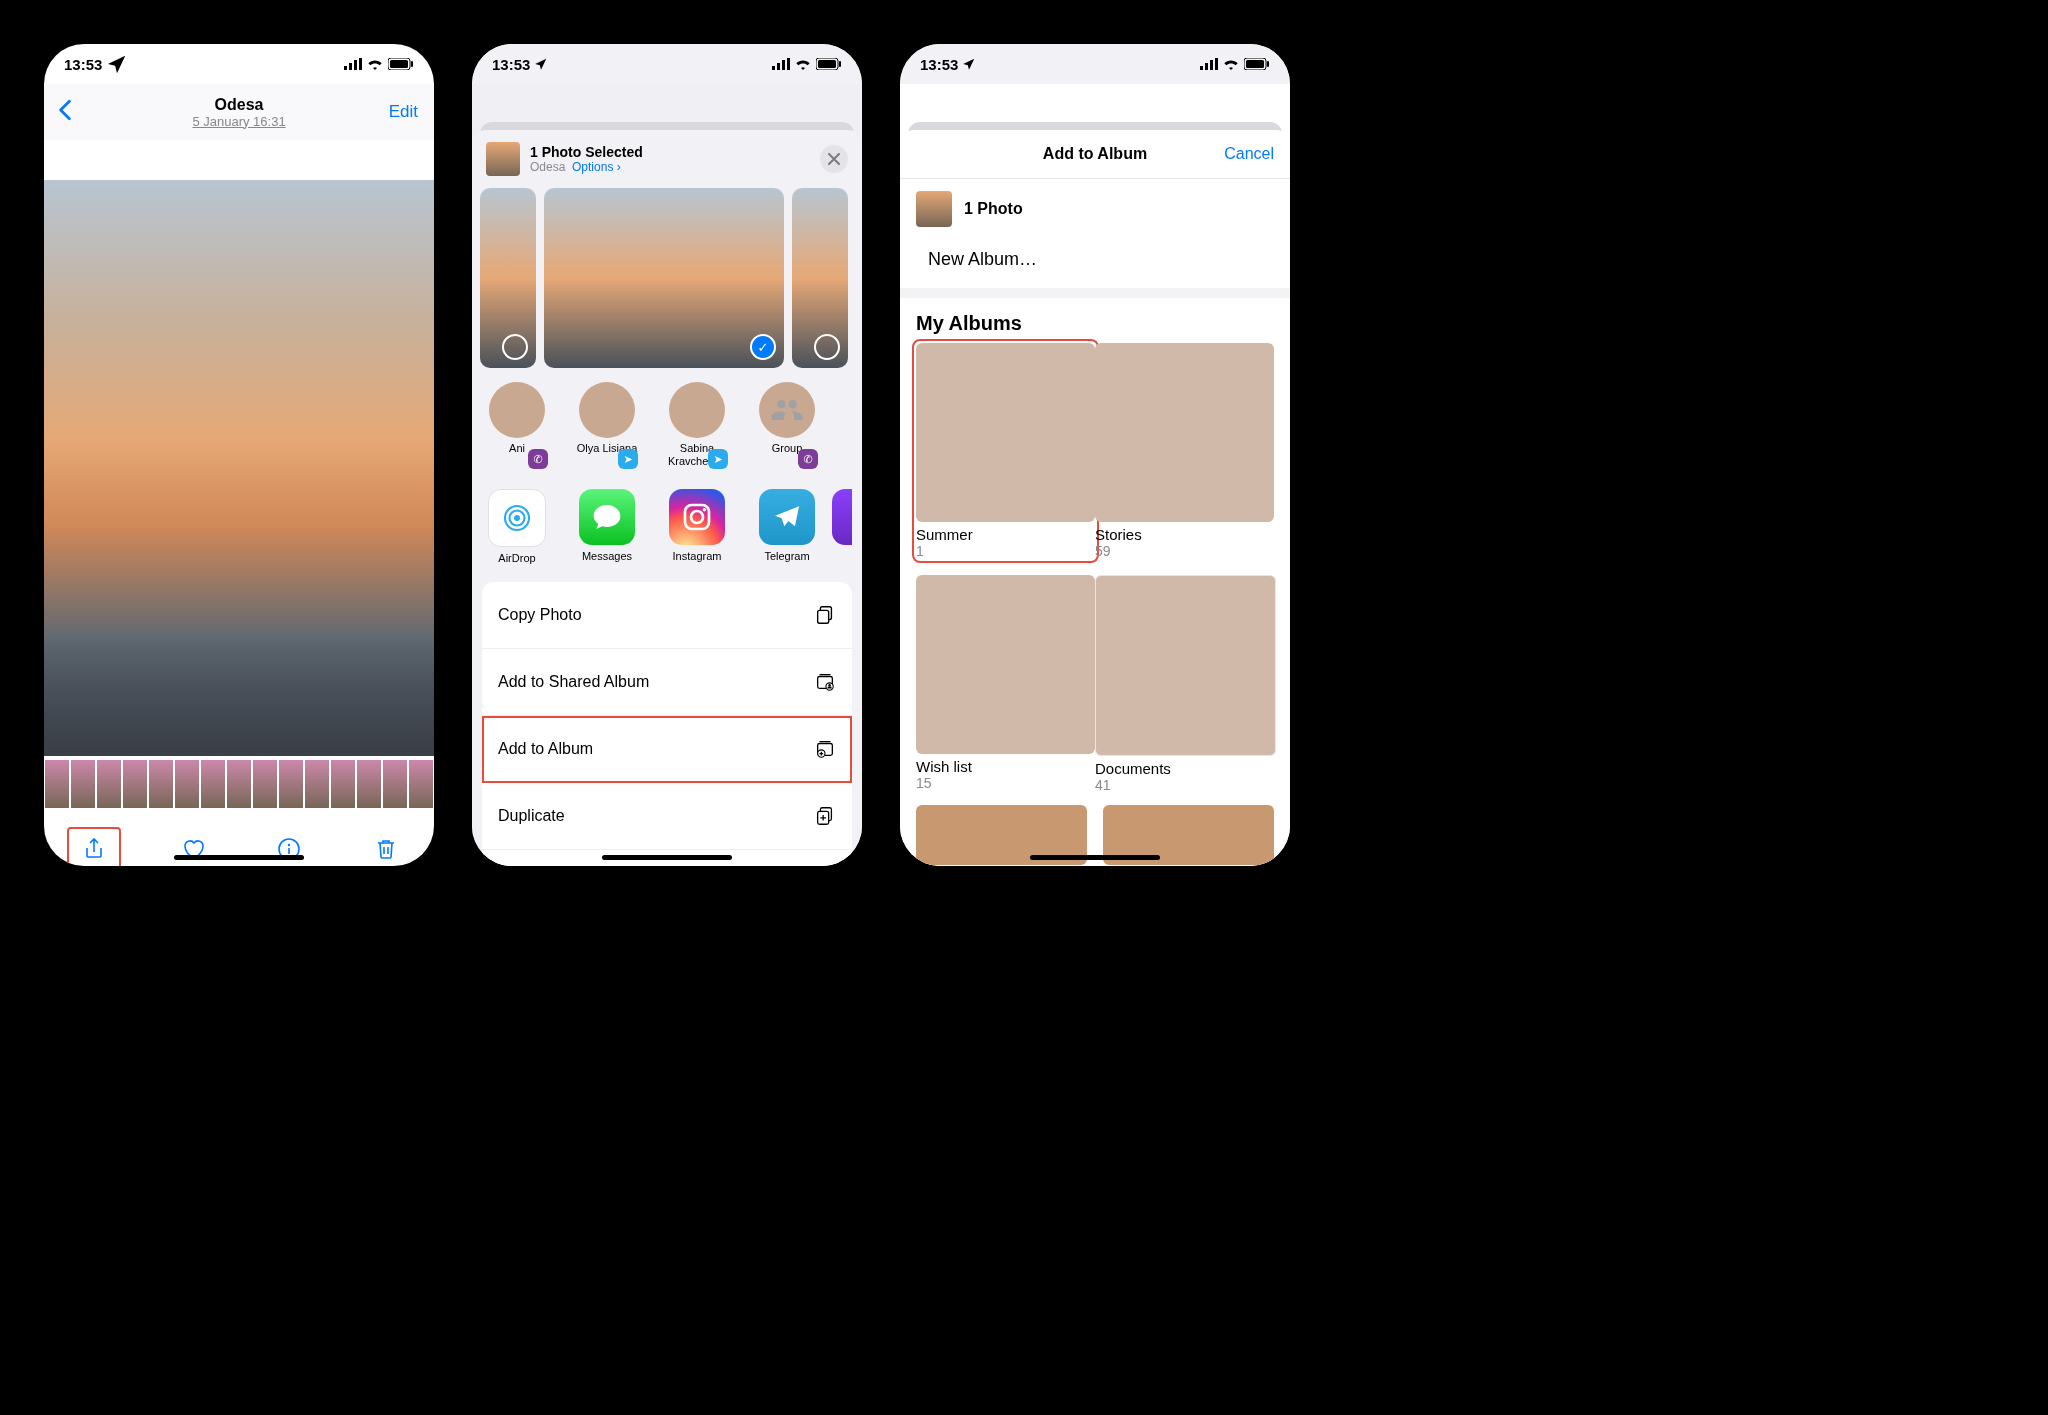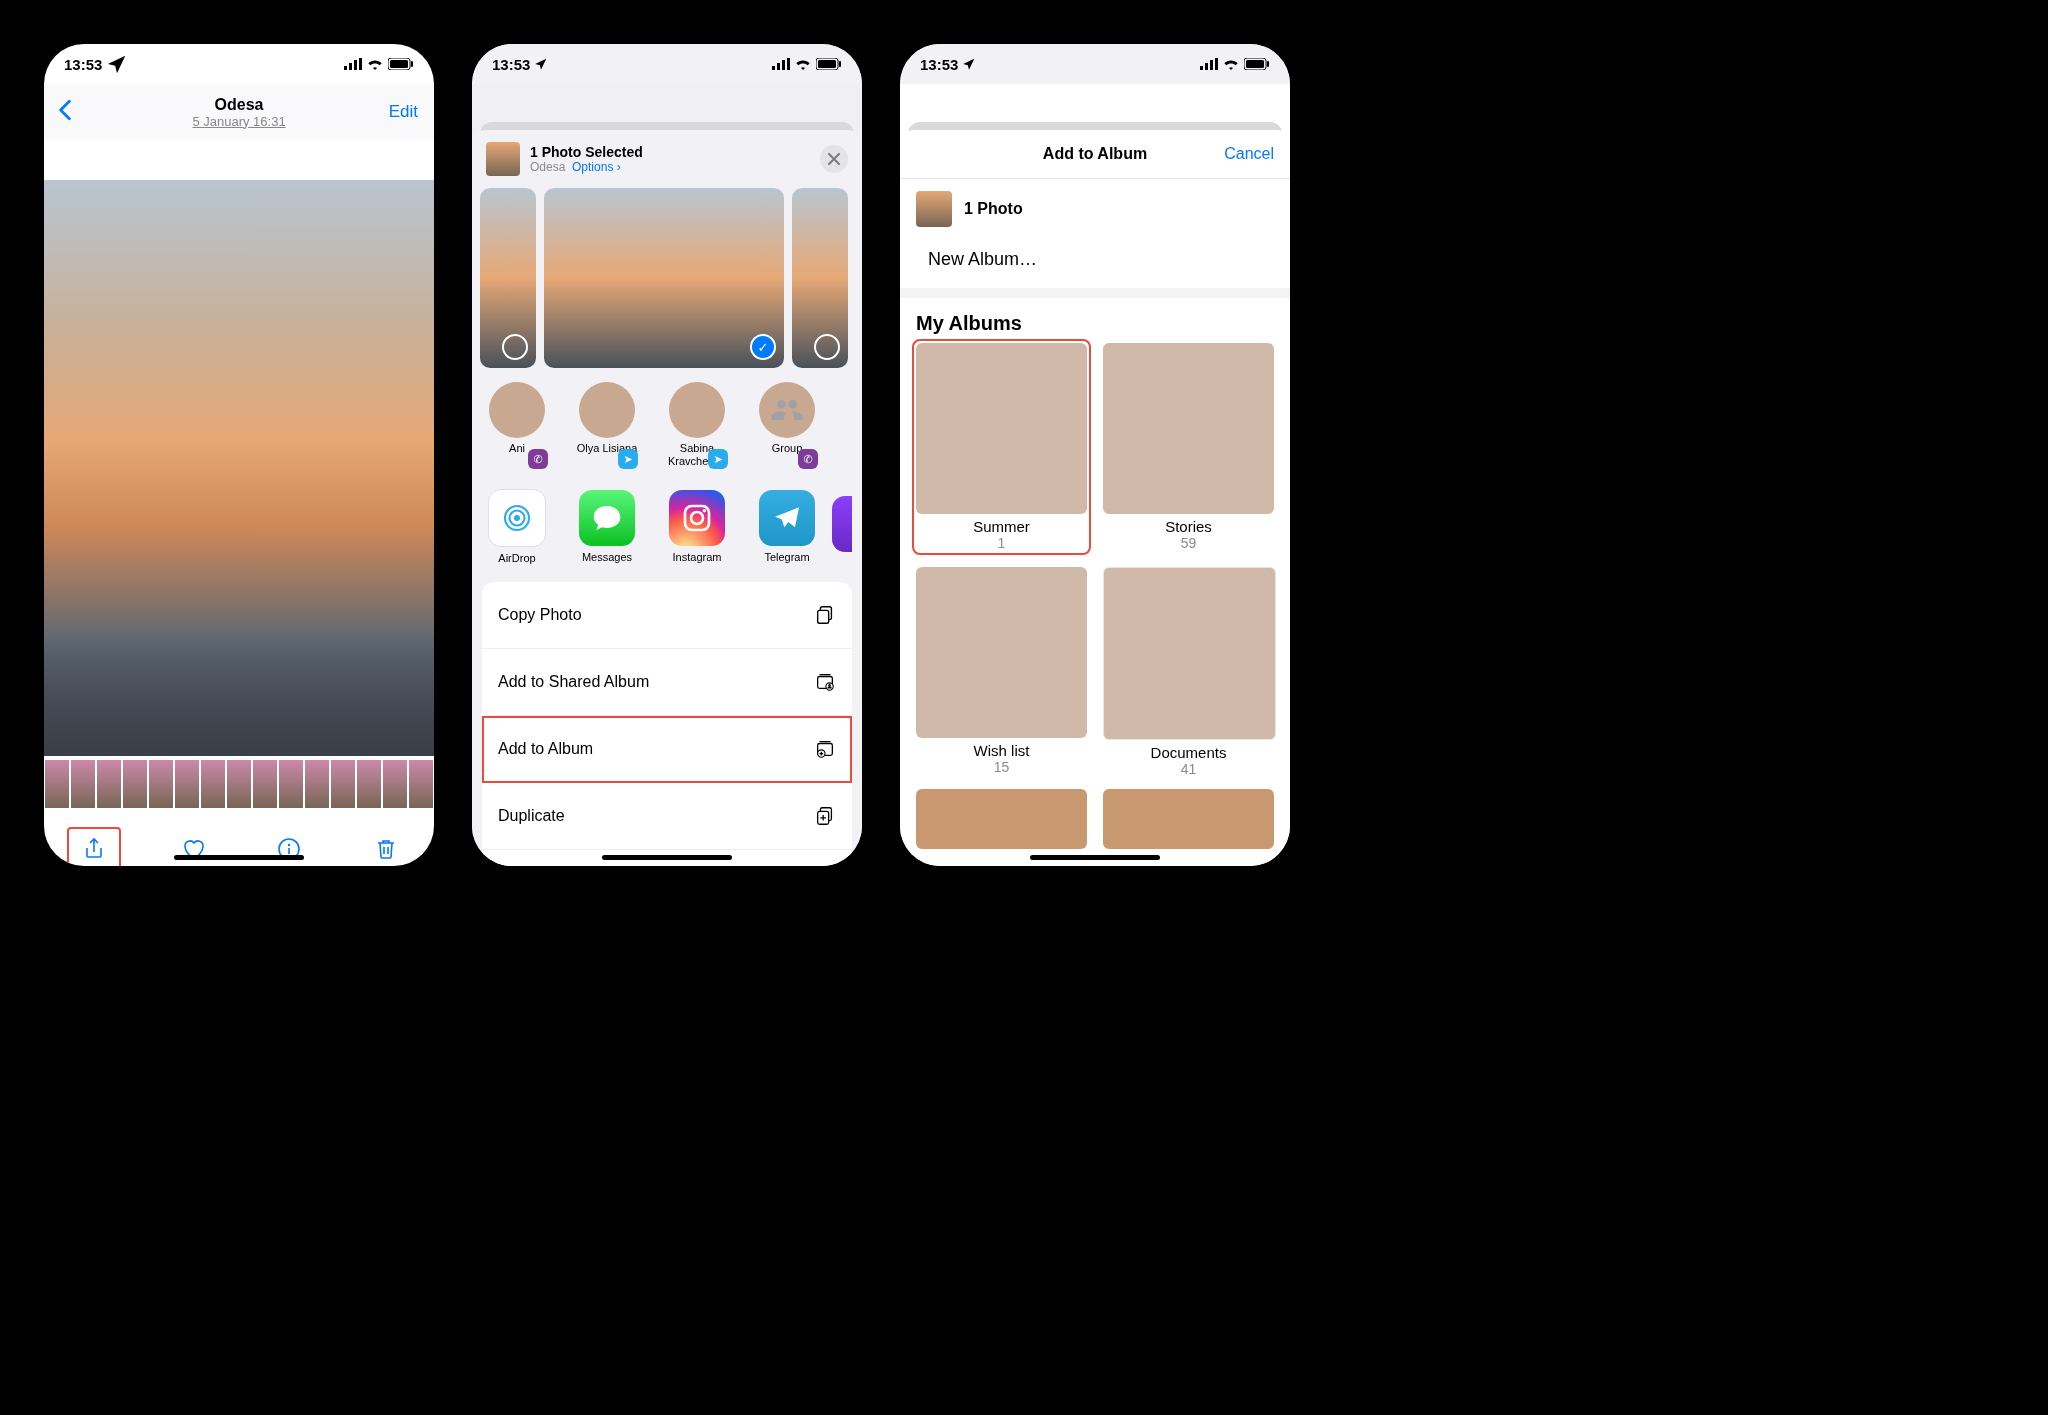--- a/index.html
+++ b/index.html
@@ -48,21 +48,21 @@
   .car-item.side{flex:0 0 56px;}
   .check{position:absolute;bottom:8px;right:8px;width:22px;height:22px;border-radius:50%;border:2px solid #fff;}
   .check.on{background:#007aff;display:flex;align-items:center;justify-content:center;color:#fff;font-size:13px;}
   .contacts{display:flex;padding:14px 0 8px;gap:0;}
   .contact{flex:0 0 90px;text-align:center;font-size:11px;line-height:1.15;position:relative;}
   .contact .av{width:56px;height:56px;border-radius:50%;margin:0 auto 4px;background:#c8a890;position:relative;}
   .contact .badge{position:absolute;bottom:-2px;right:14px;width:20px;height:20px;border-radius:6px;display:flex;align-items:center;justify-content:center;color:#fff;font-size:11px;}
   .b-vib{background:#7d3c98;}
   .b-tg{background:#2aabee;}
   .av-group{background:#e0e0e5;display:flex;align-items:center;justify-content:center;color:#a0a0a5;font-size:28px;}
-  .apps{display:flex;padding:14px 0;gap:0;align-items:center;}
+  .apps{display:flex;padding:14px 0;gap:0;}
   .app{flex:0 0 90px;text-align:center;font-size:11px;}
   .app .ic{width:56px;height:56px;border-radius:13px;margin:0 auto 5px;display:flex;align-items:center;justify-content:center;}
   .ic-ad{background:#fff;border:1px solid #e0e0e5;}
   .ic-msg{background:linear-gradient(#5af57a,#0bc122);}
   .ic-ig{background:radial-gradient(circle at 30% 110%,#fdf497 0%,#fd5949 45%,#d6249f 60%,#285AEB 90%);}
   .ic-tg{background:linear-gradient(#37aee2,#1e96c8);}
   .ic-extra{background:linear-gradient(#8a3ffc,#6929c4);}
   .actions{margin:4px 10px 0;background:#fff;border-radius:12px;overflow:hidden;}
   .act-row{height:50px;display:flex;align-items:center;justify-content:space-between;padding:8px 16px;font-size:16px;border-bottom:1px solid #eee;}
   .act-row:last-child{border-bottom:none;}
@@ -70,21 +70,21 @@
 
   
   .sheet3{position:absolute;top:86px;left:0;right:0;bottom:0;background:#fff;border-radius:14px 14px 0 0;}
   .nav3{height:48px;display:flex;align-items:center;justify-content:center;position:relative;font-size:16px;font-weight:600;border-bottom:0.5px solid #e5e5e8;}
   .nav3 .cancel{position:absolute;right:16px;color:#007aff;font-weight:400;}
   .ph-row{display:flex;align-items:center;padding:12px 16px;gap:12px;}
   .ph-th{width:36px;height:36px;border-radius:4px;background:linear-gradient(#e6a876,#765);}
   .ph-row .lbl{font-size:16px;font-weight:600;}
   .new-alb{padding:10px 28px 18px;font-size:18px;border-bottom:10px solid #f3f3f5;}
   .sec-title{padding:14px 16px 8px;font-size:20px;font-weight:700;}
-  .grid{display:grid;grid-template-columns:1fr 1fr;gap:16px 16px;padding:0 16px;text-align:center;}
+  .grid{display:grid;grid-template-columns:1fr 1fr;gap:16px 0;padding:0 16px;}
   .album{}
   .album .cover{width:100%;aspect-ratio:1/1;border-radius:6px;background:#d0b9a8;}
   .cv-summer{background:linear-gradient(to bottom,#b8c5d1 0%,#e6a876 50%,#4a515a 100%);}
   .cv-stories{background:linear-gradient(#f0d6c6,#d8b8a2);}
   .cv-wish{background:#d8dce0;}
   .cv-docs{background:#fff;border:1px solid #e6e6e9;}
   .album .anm{font-size:15px;margin-top:4px;}
   .album .acnt{font-size:14px;color:#8a8a8f;}
   .hl-summer{outline:2px solid #e74c3c;outline-offset:2px;border-radius:4px;}
   .grid-more{display:grid;grid-template-columns:1fr 1fr;gap:16px;padding:12px 16px 0;}

